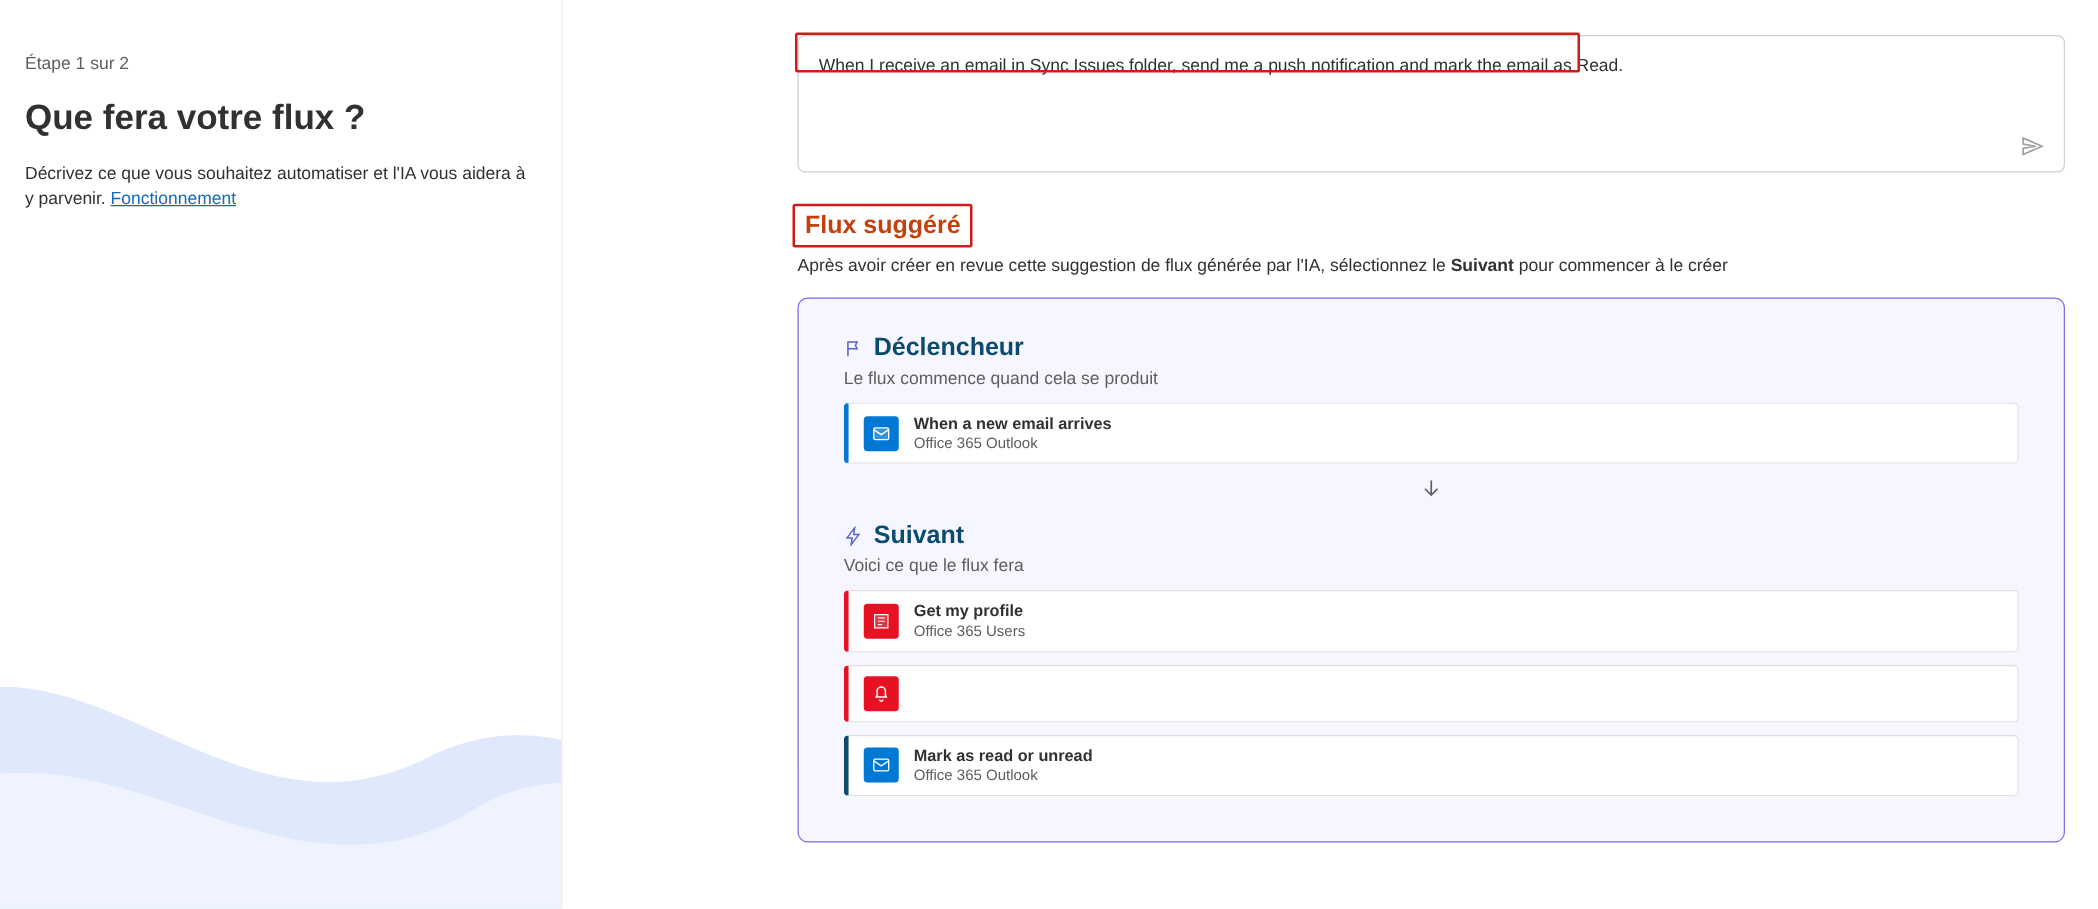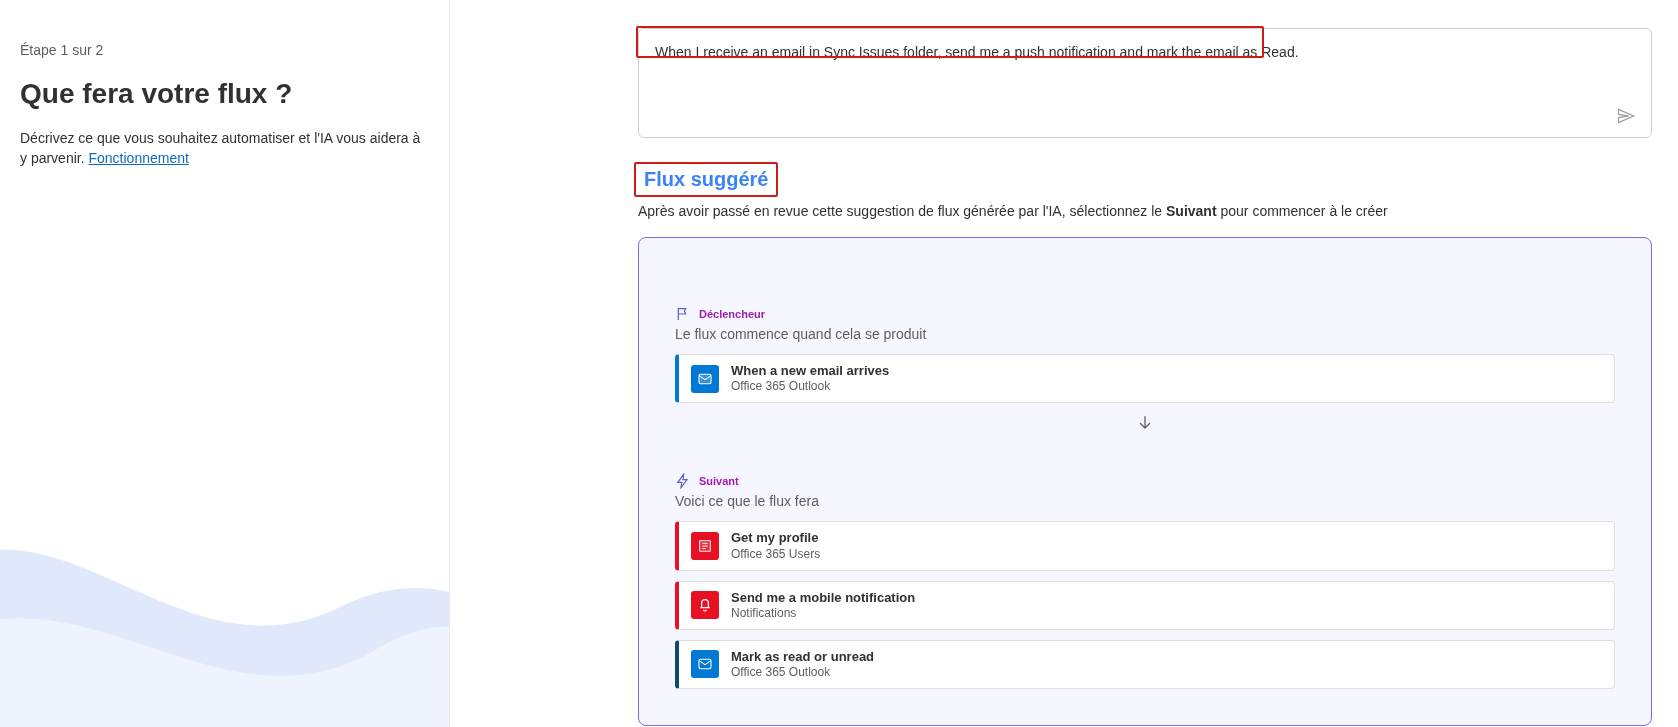--- a/index.html
+++ b/index.html
@@ -72,39 +72,39 @@
     background: none;
     border: none;
     cursor: pointer;
     color: #a19f9d;
     display: flex;
     align-items: center;
     justify-content: center;
   }
 
   .section-title-row { position: relative; margin-bottom: 10px; display: inline-block; }
-  .section-title { font-size: 20px; font-weight: 600; color: #3b82f6; padding: 2px 6px; }
+  .section-title { font-size: 20px; font-weight: 600; color: #c2410c; padding: 2px 6px; }
   .red-box-title {
     position: absolute;
     top: -4px; left: -4px; right: -4px; bottom: -4px;
     border: 2px solid #d11a1a;
     border-radius: 2px;
     pointer-events: none;
   }
   .section-sub { font-size: 14px; color: #323130; margin-bottom: 18px; }
   .section-sub strong { font-weight: 600; }
 
   .flow-card {
     border: 1px solid #7e6ae6;
     border-radius: 8px;
     background: #f5f6ff;
     padding: 28px 36px 26px 36px;
   }
 
-  .block-header { display: flex; align-items: center; gap: 8px; font-size: 11px; font-weight: 600; color: #a21caf; margin-bottom: 4px; margin-top: 40px; }
+  .block-header { display: flex; align-items: center; gap: 8px; font-size: 20px; font-weight: 600; color: #0c4a6e; margin-bottom: 4px; }
   .block-header .hicon { color: #5b5fc7; display: inline-flex; }
   .block-sub { font-size: 14px; color: #605e5c; margin-bottom: 12px; }
 
   .item-card {
     display: flex;
     align-items: center;
     background: #ffffff;
     border: 1px solid #e1dfdd;
     border-radius: 4px;
     padding: 8px 12px;
@@ -165,21 +165,21 @@
           <path d="M3 20l18-8L3 4v6l12 2-12 2v6z"></path>
         </svg>
       </button>
     </div>
 
     <div class="section-title-row">
       <div class="section-title">Flux suggéré</div>
       <div class="red-box-title"></div>
     </div>
     <p class="section-sub">
-      <span>Après avoir passé en revue cette suggestion de flux générée par l'IA, sélectionnez le </span><strong>Suivant</strong><span> pour commencer à le créer</span>
+      <span>Après avoir créer en revue cette suggestion de flux générée par l'IA, sélectionnez le </span><strong>Suivant</strong><span> pour commencer à le créer</span>
     </p>
 
     <div class="flow-card">
 
       <div class="block-header">
         <span class="hicon">
           <svg width="16" height="16" viewBox="0 0 24 24" fill="none" stroke="currentColor" stroke-width="1.8">
             <path d="M5 3v18M5 4h11l-2 4 2 4H5"></path>
           </svg>
         </span>
@@ -231,24 +231,20 @@
             <span class="item-sub">Office 365 Users</span>
           </div>
         </div>
 
         <div class="item-card action-red">
           <div class="item-icon ic-notif">
             <svg width="16" height="16" viewBox="0 0 24 24" fill="none" stroke="#fff" stroke-width="1.8">
               <path d="M18 16H6l1-2V9a5 5 0 0110 0v5l1 2zM10 19a2 2 0 004 0"></path>
             </svg>
           </div>
-          <div class="item-texts">
-            <span class="item-title">Send me a mobile notification</span>
-            <span class="item-sub">Notifications</span>
-          </div>
         </div>
 
         <div class="item-card action-blue">
           <div class="item-icon ic-outlook">
             <svg width="16" height="16" viewBox="0 0 24 24" fill="currentColor">
               <path d="M3 7l9 6 9-6" stroke="#fff" stroke-width="1.6" fill="none"></path>
               <rect x="3" y="5" width="18" height="14" rx="2" stroke="#fff" stroke-width="1.6" fill="none"></rect>
             </svg>
           </div>
           <div class="item-texts">

